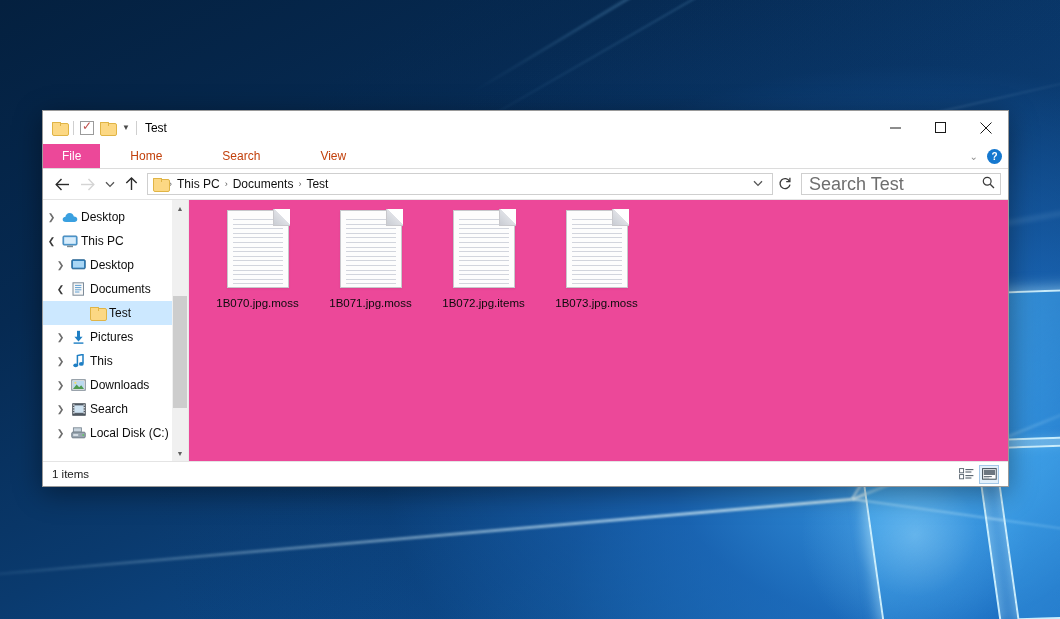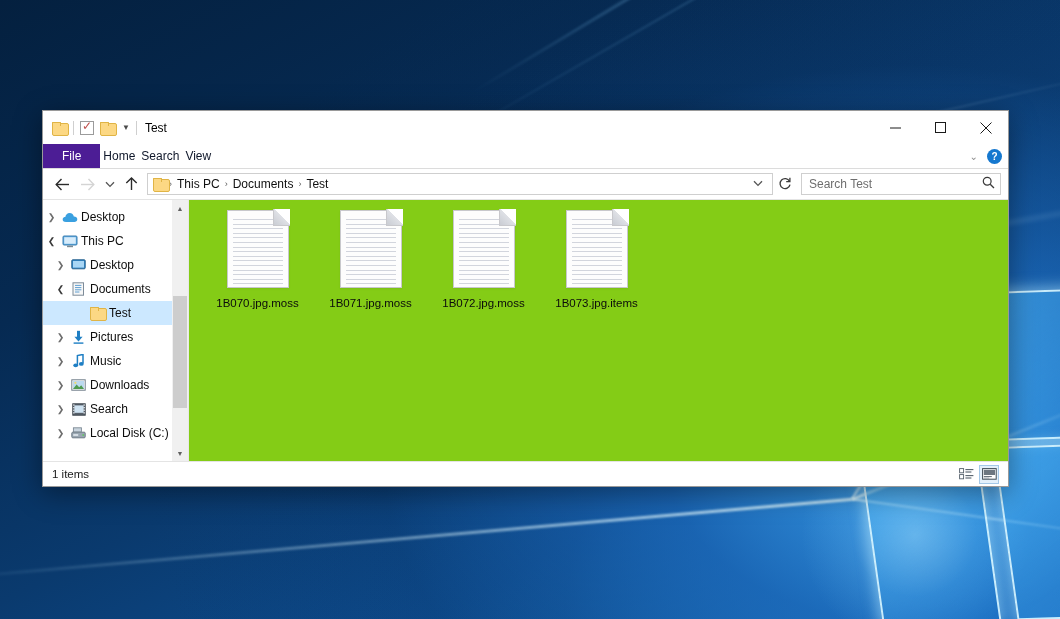--- a/index.html
+++ b/index.html
@@ -100,23 +100,23 @@
   .wincontrols { position: absolute; right: 0; top: 0; display: flex; height: 33px; }
   .wc { width: 45px; height: 33px; display: flex; align-items: center; justify-content: center; }
   .wc svg { display: block; }
 
   
   .ribbonbar {
     height: 25px; display: flex; align-items: stretch; background: #ffffff;
     border-bottom: 1px solid #dcdcdc; position: relative; flex: 0 0 auto;
   }
   .tab {
-    display: flex; align-items: center; padding: 0 3px; font-size: 12px; color: #0f172a;
-  }
-  .tab.file { background: #4c1d95; color: #ffffff; padding: 0 19px; }
+    display: flex; align-items: center; padding: 0 30px; font-size: 12px; color: #c2410c;
+  }
+  .tab.file { background: #ec4899; color: #ffffff; padding: 0 19px; }
   .ribbon-right { position: absolute; right: 6px; top: 0; height: 25px; display: flex; align-items: center; gap: 9px; }
   .ribbon-chev { font-size: 10px; color: #8d8d8d; }
   .help-btn {
     width: 15px; height: 15px; border-radius: 50%; background: #1578cf; color: #fff;
     font-size: 10px; font-weight: bold; display: flex; align-items: center; justify-content: center;
   }
 
   
   .addrbar {
     height: 30px; display: flex; align-items: center; gap: 0; padding: 0 7px;
@@ -130,21 +130,21 @@
     display: flex; align-items: center; padding: 0 2px 0 5px; margin-left: 3px; min-width: 0;
   }
   .crumb { font-size: 12px; color: #101010; padding: 0 4px; white-space: nowrap; }
   .crumb-sep { font-size: 9px; color: #5a5a5a; padding: 0 1px; }
   .addr-caret { margin-left: auto; font-size: 9px; color: #4a4a4a; padding: 0 7px; }
   .refresh-btn { width: 24px; height: 24px; display: flex; align-items: center; justify-content: center; }
   .search-field {
     width: 200px; height: 22px; border: 1px solid #cfcfcf; background: #fff;
     display: flex; align-items: center; padding: 0 5px 0 7px; margin-left: 4px;
   }
-  .search-ph { font-size: 12px; color: #6e6e6e; flex: 1; }
+  .search-ph { font-size: 18px; color: #6e6e6e; flex: 1; }
 
   
   .bodyrow { flex: 1 1 auto; display: flex; min-height: 0; border-top: 1px solid #e4e4e4; }
 
   .navpane {
     width: 146px; flex: 0 0 146px; background: #ffffff; position: relative;
     border-right: 1px solid #e8e8e8; padding-top: 5px; overflow: hidden;
   }
   .tree-item {
     height: 24px; display: flex; align-items: center; font-size: 12px; color: #0d0d0d;
@@ -165,21 +165,21 @@
   
   .navscroll {
     position: absolute; right: 0; top: 0; bottom: 0; width: 16px; background: #f0f0f0;
     display: flex; flex-direction: column; align-items: center;
   }
   .sb-arrow { height: 16px; width: 16px; display: flex; align-items: center; justify-content: center; font-size: 7px; color: #606060; flex: 0 0 16px; }
   .sb-track { flex: 1; width: 16px; position: relative; }
   .sb-thumb { position: absolute; left: 1px; width: 14px; top: 80px; height: 112px; background: #cdcdcd; }
 
   
-  .content { flex: 1 1 auto; background: #84cc16; padding: 8px 0 0 12px; overflow: hidden; }
+  .content { flex: 1 1 auto; background: #ec4899; padding: 8px 0 0 12px; overflow: hidden; }
   .filegrid { display: flex; flex-wrap: wrap; align-content: flex-start; }
   .fileitem {
     width: 113px; height: 118px; display: flex; flex-direction: column;
     align-items: center; justify-content: flex-start; padding-top: 2px;
   }
   .doc-ico { width: 62px; height: 78px; position: relative; }
   .doc-body {
     position: absolute; inset: 0; background: #fdfdfd; border: 1px solid #c8c8cc;
     box-shadow: 0 1px 2px rgba(0,0,0,0.07);
   }
@@ -396,21 +396,21 @@
 
         <div class="tree-item indent-2">
           <span class="chev">❯</span>
           <span class="tree-ico">
             <svg width="12" height="14" viewBox="0 0 12 14">
                 <path d="M4.4 11 L4.4 1.6 L10 0.4 L10 9.6" fill="none" stroke="#1f7fc4" stroke-width="1.5"></path>
                 <ellipse cx="2.7" cy="11.3" rx="2.4" ry="1.9" fill="#1f7fc4"></ellipse>
                 <ellipse cx="8.3" cy="9.9" rx="2.4" ry="1.9" fill="#1f7fc4"></ellipse>
               </svg>
           </span>
-          <span class="tree-label">Music</span>
+          <span class="tree-label">This</span>
         </div>
 
         <div class="tree-item indent-2">
           <span class="chev">❯</span>
           <span class="tree-ico">
             <svg width="15" height="12" viewBox="0 0 15 12">
                 <rect x="0.8" y="0.8" width="13.4" height="10.4" fill="#fff" stroke="#6f7d89" stroke-width="1"></rect>
                 <rect x="2" y="2" width="11" height="8" fill="#bcd9ef"></rect>
                 <path d="M2 10 L5.6 5.4 L8.2 8.2 L10.2 6.2 L13 10 Z" fill="#4f9a4f"></path>
                 <circle cx="4.4" cy="3.8" r="1.1" fill="#f4d96a"></circle>
@@ -530,21 +530,21 @@
                   <i></i>
                   <i></i>
                   <i></i>
                   <i></i>
                   <i></i>
                   <i></i>
                   <i></i>
                 </div>
               <div class="doc-fold"></div>
             </div>
-            <div class="fname">1B072.jpg.moss</div>
+            <div class="fname">1B072.jpg.items</div>
           </div>
 
           <div class="fileitem">
             <div class="doc-ico">
               <div class="doc-body"></div>
               <div class="doc-lines">
                   <i></i>
                   <i></i>
                   <i></i>
                   <i></i>
@@ -555,21 +555,21 @@
                   <i></i>
                   <i></i>
                   <i></i>
                   <i></i>
                   <i></i>
                   <i></i>
                   <i></i>
                 </div>
               <div class="doc-fold"></div>
             </div>
-            <div class="fname">1B073.jpg.items</div>
+            <div class="fname">1B073.jpg.moss</div>
           </div>
 
 
 
         </div>
       </div>
     </div>
 
     <div class="statusbar">
       <span>1 items</span>

